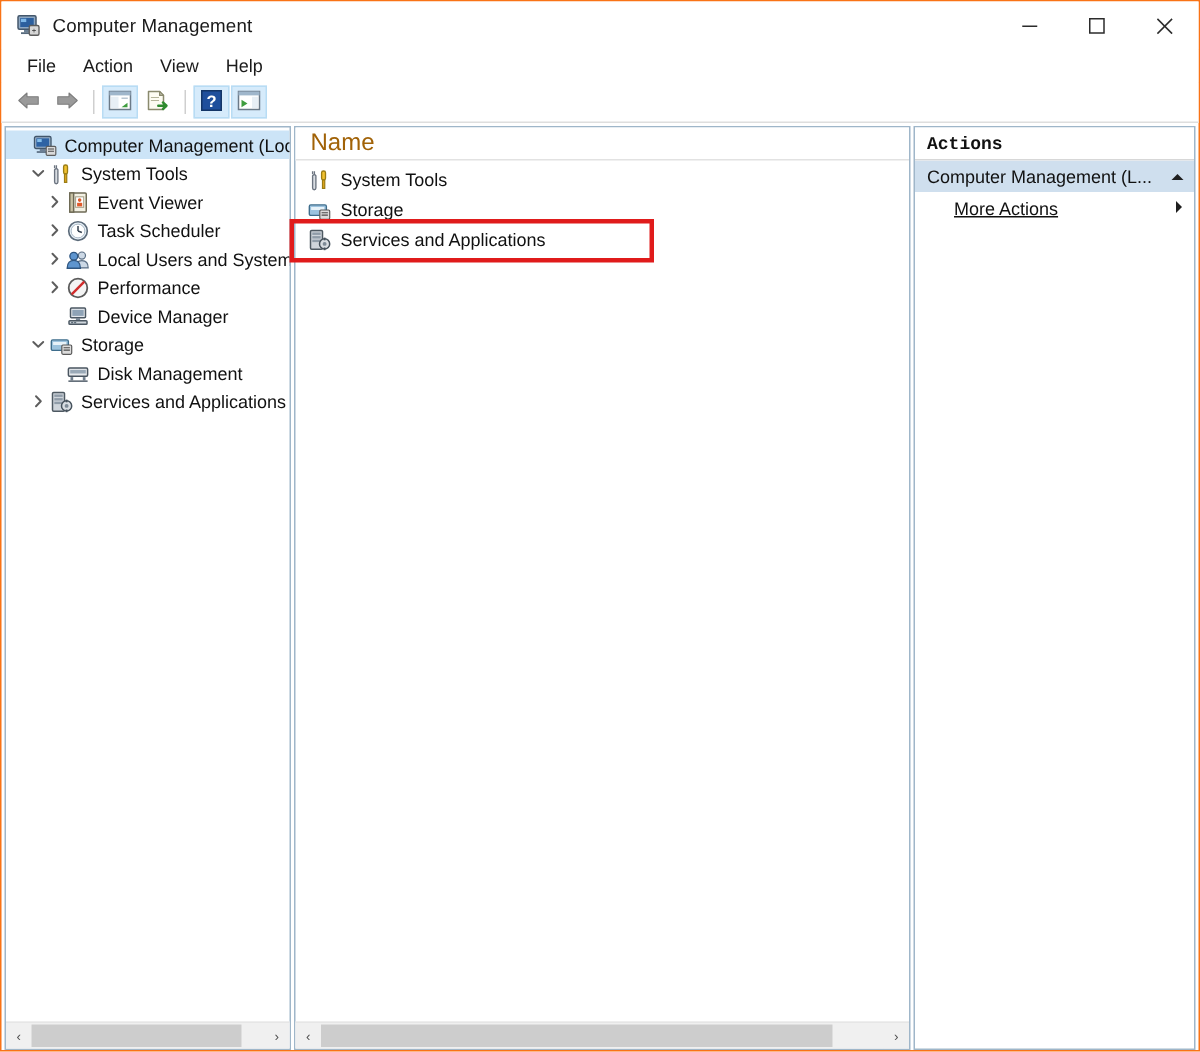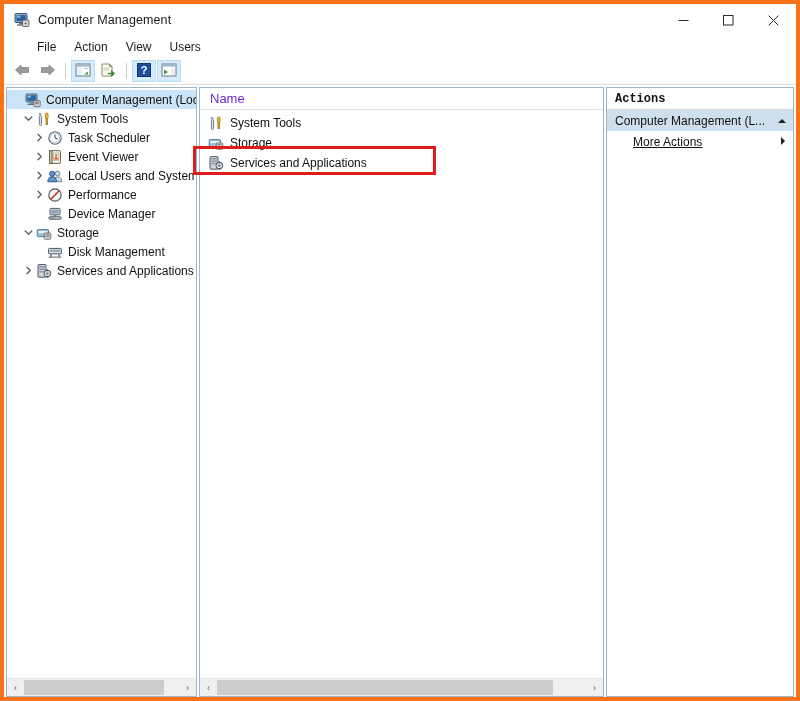--- a/index.html
+++ b/index.html
@@ -15,21 +15,21 @@
     color: #000000;
     overflow: hidden;
     position: relative;
   }
   .window {
     position: absolute;
     left: 0; top: 0;
     width: 800px;
     height: 701px;
     background: #ffffff;
-    border: 4px solid #f97316;
+    border: 1px solid #f97316;
     box-sizing: border-box;
     display: flex;
     flex-direction: column;
   }
 
   
   .titlebar {
     height: 32px;
     min-height: 32px;
     display: flex;
@@ -62,21 +62,21 @@
     justify-content: center;
     color: #2b2b2b;
   }
 
   
   .menubar {
     height: 22px;
     min-height: 22px;
     display: flex;
     align-items: center;
-    padding-left: 24px;
+    padding-left: 8px;
     background: #ffffff;
   }
   .menu-item {
     font-size: 12px;
     color: #1b1b1b;
     padding: 2px 9px;
     line-height: 16px;
   }
 
   
@@ -167,22 +167,22 @@
   
   .list-header {
     height: 21px;
     min-height: 21px;
     border-bottom: 1px solid #e2e2e2;
     display: flex;
     align-items: center;
     background: #ffffff;
   }
   .list-col {
-    font-size: 13px;
-    color: #6d28d9;
+    font-size: 16px;
+    color: #a16207;
     padding-left: 10px;
     line-height: 16px;
   }
   .list-rows { padding-top: 3px; }
   .list-row {
     height: 20px;
     display: flex;
     align-items: center;
     padding-left: 8px;
     font-size: 12px;
@@ -335,21 +335,21 @@
             <line x1="10.4" y1="0.6" x2="0.6" y2="10.4" stroke="currentColor" stroke-width="1"></line>
           </svg>
       </div>
     </div>
   </div>
 
   <div class="menubar">
     <div class="menu-item">File</div>
     <div class="menu-item">Action</div>
     <div class="menu-item">View</div>
-    <div class="menu-item">Users</div>
+    <div class="menu-item">Help</div>
   </div>
 
   <div class="toolbar">
     <div class="tb-btn">
       <span>
         <svg width="17" height="14" viewBox="0 0 17 14">
           <path d="M7 2 L1.5 7 L7 12 L7 9.5 L14.5 9.5 L14.5 4.5 L7 4.5 Z" fill="#9a9a9a" stroke="#7d7d7d" stroke-width="0.7" stroke-linejoin="round"></path>
         </svg>
       </span>
     </div>
@@ -445,45 +445,45 @@
           </div>
 
           <div class="tree-row">
             <span class="twisty" style="margin-left:22px">
               <svg width="9" height="9" viewBox="0 0 9 9">
                   <path d="M3 1.2 L6.2 4.5 L3 7.8" fill="none" stroke="#5e5e5e" stroke-width="1.3" stroke-linecap="round" stroke-linejoin="round"></path>
                 </svg>
             </span>
             <span class="tree-ico">
               <svg width="16" height="16" viewBox="0 0 16 16">
-                <circle cx="8" cy="8" r="6.2" fill="#e9f2f8" stroke="#5c6b7a" stroke-width="1.1"></circle>
-                <circle cx="8" cy="8" r="4.6" fill="#ffffff" stroke="#9fb0bf" stroke-width="0.6"></circle>
-                <line x1="8" y1="8" x2="8" y2="4.6" stroke="#33414f" stroke-width="1"></line>
-                <line x1="8" y1="8" x2="10.6" y2="9" stroke="#33414f" stroke-width="1"></line>
-              </svg>
-            </span>
-            <span class="tree-label">Task Scheduler</span>
-          </div>
-
-          <div class="tree-row">
-            <span class="twisty" style="margin-left:22px">
-              <svg width="9" height="9" viewBox="0 0 9 9">
-                  <path d="M3 1.2 L6.2 4.5 L3 7.8" fill="none" stroke="#5e5e5e" stroke-width="1.3" stroke-linecap="round" stroke-linejoin="round"></path>
-                </svg>
-            </span>
-            <span class="tree-ico">
-              <svg width="16" height="16" viewBox="0 0 16 16">
                 <rect x="2.5" y="1.6" width="11" height="12.8" rx="0.8" fill="#f3f1e4" stroke="#6e6a55" stroke-width="1"></rect>
                 <rect x="2.5" y="1.6" width="2.6" height="12.8" fill="#c9c3a6" stroke="#6e6a55" stroke-width="1"></rect>
                 <rect x="6.4" y="4.2" width="5.4" height="7" fill="#ffffff" stroke="#a8a28a" stroke-width="0.7"></rect>
                 <circle cx="9.1" cy="6.4" r="1.2" fill="#e05a2a"></circle>
                 <rect x="7.4" y="8.2" width="3.4" height="2.4" fill="#e05a2a"></rect>
               </svg>
             </span>
             <span class="tree-label">Event Viewer</span>
+          </div>
+
+          <div class="tree-row">
+            <span class="twisty" style="margin-left:22px">
+              <svg width="9" height="9" viewBox="0 0 9 9">
+                  <path d="M3 1.2 L6.2 4.5 L3 7.8" fill="none" stroke="#5e5e5e" stroke-width="1.3" stroke-linecap="round" stroke-linejoin="round"></path>
+                </svg>
+            </span>
+            <span class="tree-ico">
+              <svg width="16" height="16" viewBox="0 0 16 16">
+                <circle cx="8" cy="8" r="6.2" fill="#e9f2f8" stroke="#5c6b7a" stroke-width="1.1"></circle>
+                <circle cx="8" cy="8" r="4.6" fill="#ffffff" stroke="#9fb0bf" stroke-width="0.6"></circle>
+                <line x1="8" y1="8" x2="8" y2="4.6" stroke="#33414f" stroke-width="1"></line>
+                <line x1="8" y1="8" x2="10.6" y2="9" stroke="#33414f" stroke-width="1"></line>
+              </svg>
+            </span>
+            <span class="tree-label">Task Scheduler</span>
           </div>
 
 
           <div class="tree-row">
             <span class="twisty" style="margin-left:22px">
               <svg width="9" height="9" viewBox="0 0 9 9">
                   <path d="M3 1.2 L6.2 4.5 L3 7.8" fill="none" stroke="#5e5e5e" stroke-width="1.3" stroke-linecap="round" stroke-linejoin="round"></path>
                 </svg>
             </span>
             <span class="tree-ico">

